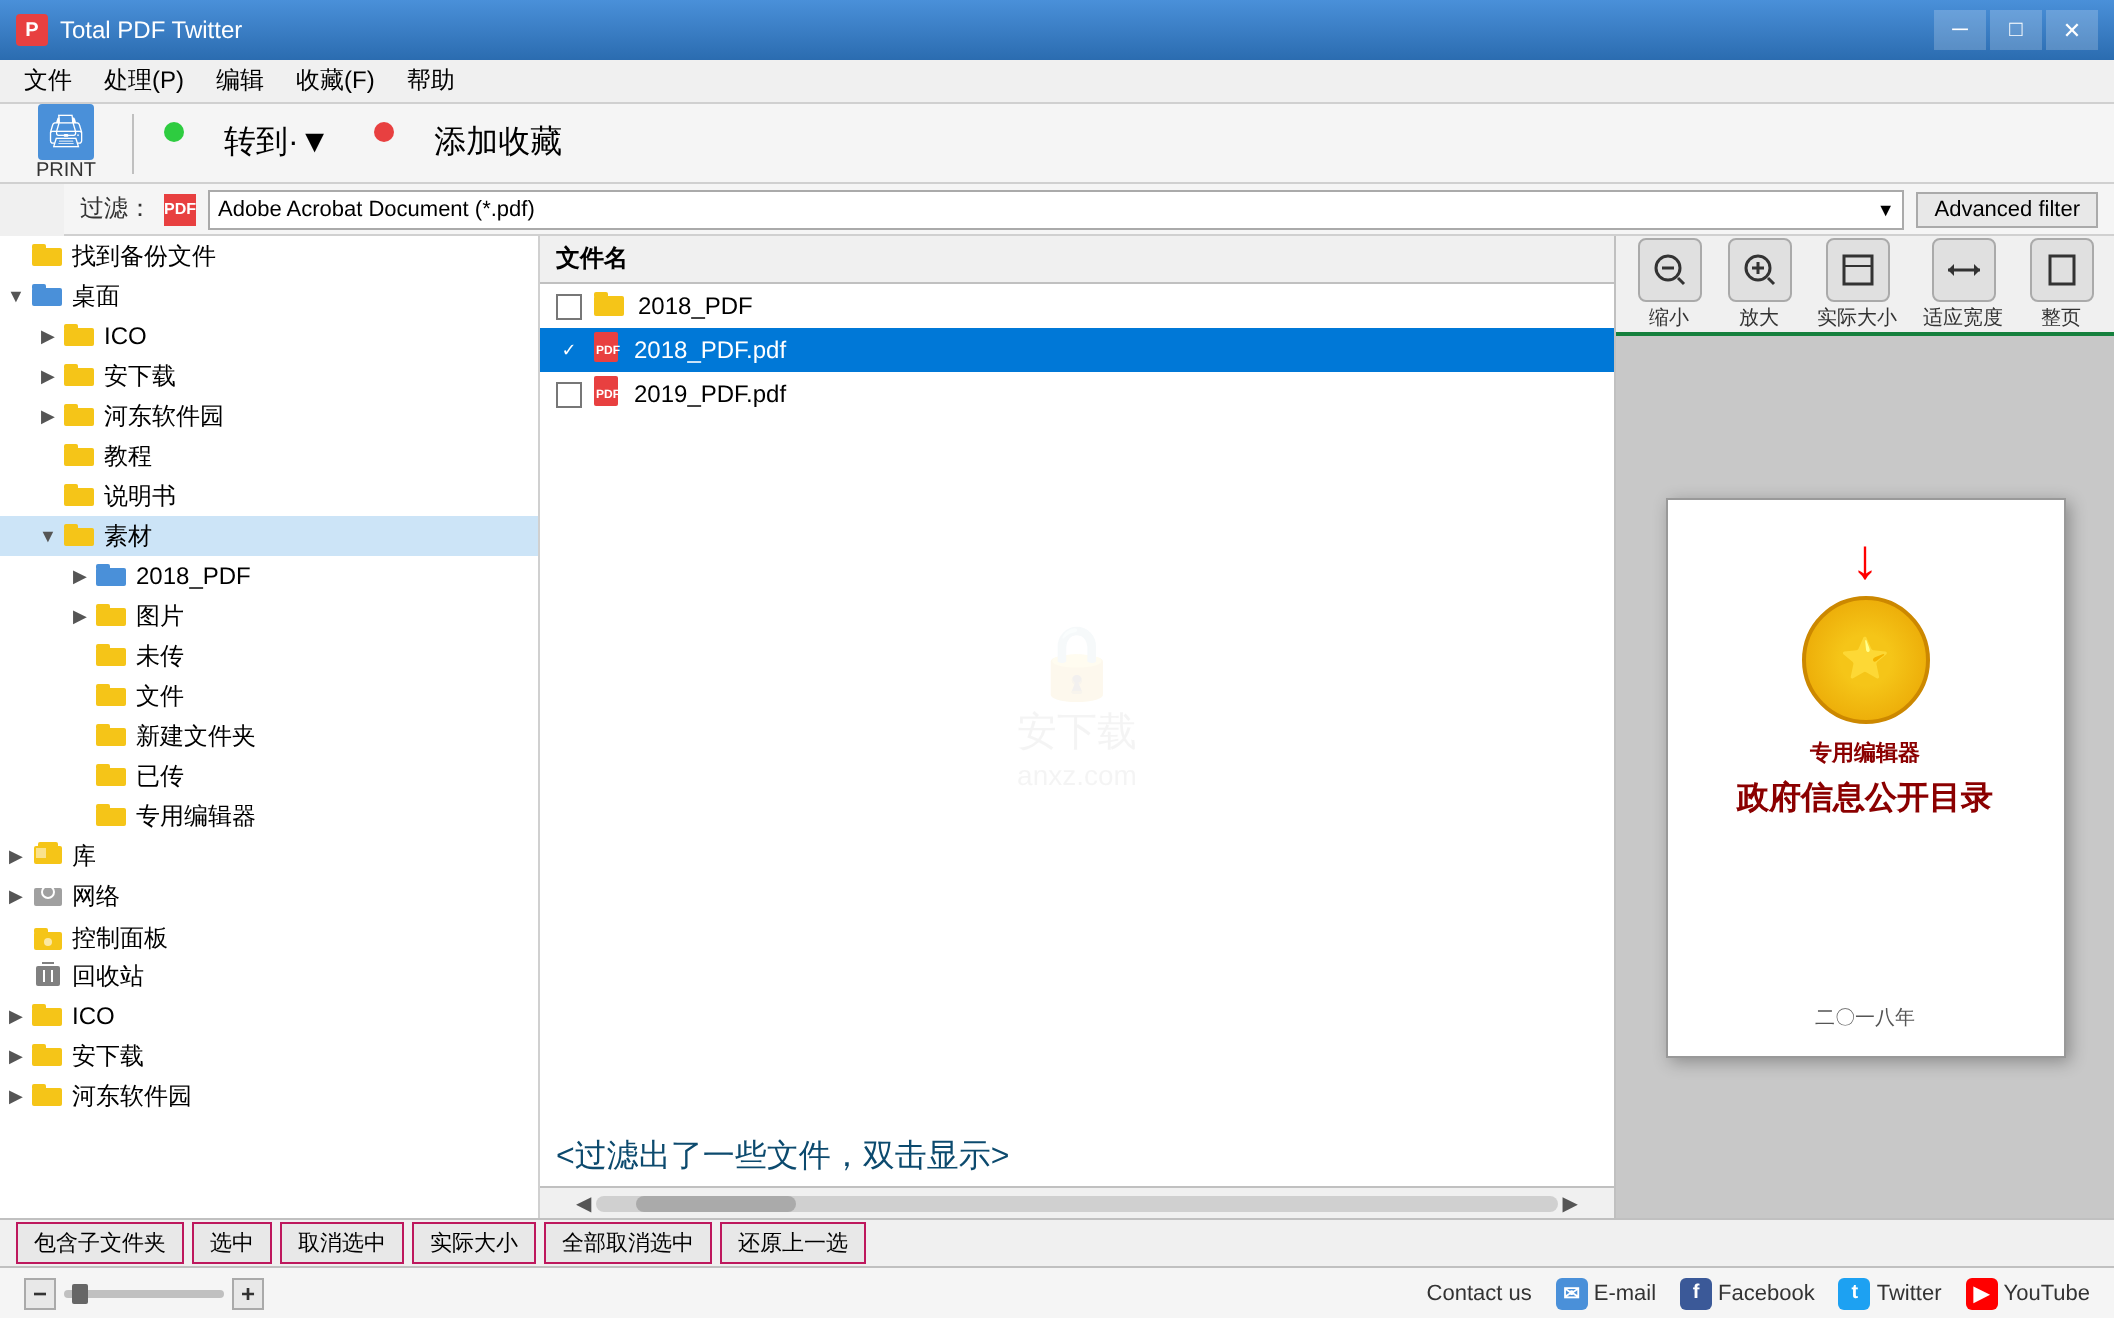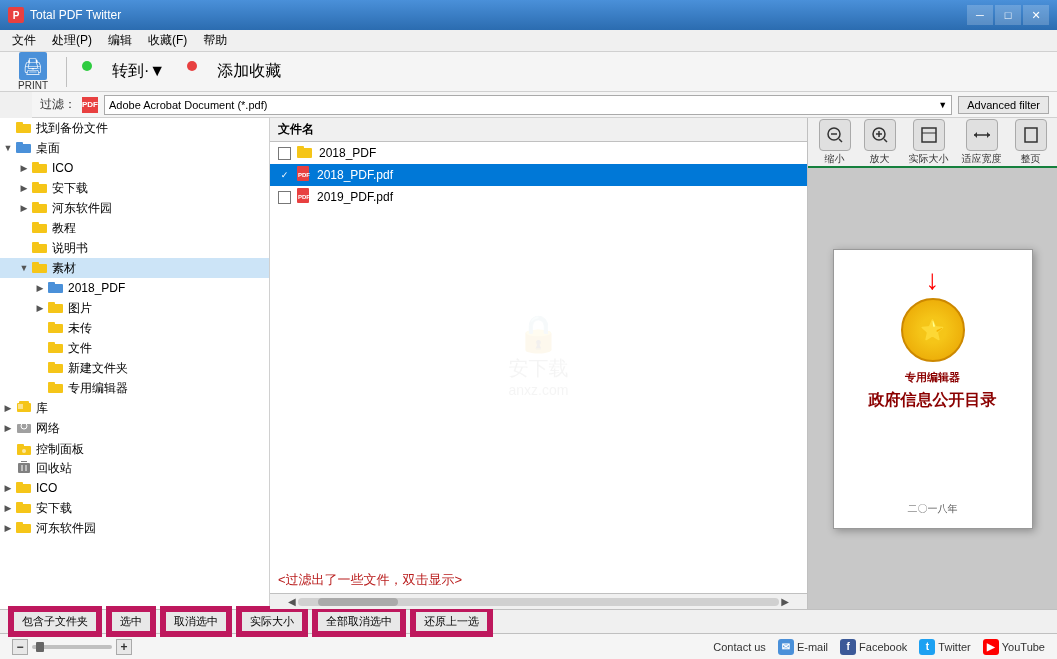--- a/index.html
+++ b/index.html
@@ -196,22 +196,22 @@
       top: 50%; left: 50%;
       transform: translate(-50%, -50%);
       opacity: 0.15;
       font-size: 48px;
       color: #888;
       text-align: center;
       pointer-events: none;
       white-space: nowrap;
     }
     .filter-notice {
-      font-size: 13px;
-      color: #b91c1c;
+      font-size: 16px;
+      color: #0c4a6e;
       padding: 4px 8px;
     }
 
     
     .hscroll-bar {
       height: 16px;
       background: #f0f0f0;
       border-top: 1px solid #c0c0c0;
       display: flex;
       align-items: center;
@@ -313,21 +313,21 @@
       background: #f0f0f0;
       border-top: 1px solid #c0c0c0;
       display: flex;
       align-items: center;
       padding: 0 8px;
       gap: 4px;
     }
     .action-btn {
       padding: 2px 8px;
       background: #e8e8e8;
-      border: 6px solid #be185d;
+      border: 1px solid #be185d;
       font-size: 11px;
       cursor: pointer;
       white-space: nowrap;
     }
 
     
     .status-bar {
       height: 26px;
       background: #f5f5f5;
       border-top: 1px solid #c0c0c0;
@@ -536,20 +536,28 @@
           </svg></div>
         <span class="tree-label">文件</span>
       </div>
       <div class="tree-item" style="padding-left: 34px;">
         <div class="tree-arrow"></div>
         <div style="position: relative; width: 16px; height: 14px; margin: 0px 2px;"><svg width="16" height="12" viewBox="0 0 16 12">
             <rect x="0" y="3" width="15" height="9" rx="1" fill="#f5c518"></rect>
             <rect x="0" y="1" width="7" height="3" rx="1" fill="#f5c518"></rect>
           </svg></div>
         <span class="tree-label">新建文件夹</span>
+      </div>
+      <div class="tree-item" style="padding-left: 34px;">
+        <div class="tree-arrow"></div>
+        <div style="position: relative; width: 16px; height: 14px; margin: 0px 2px;"><svg width="16" height="12" viewBox="0 0 16 12">
+            <rect x="0" y="3" width="15" height="9" rx="1" fill="#f5c518"></rect>
+            <rect x="0" y="1" width="7" height="3" rx="1" fill="#f5c518"></rect>
+          </svg></div>
+        <span class="tree-label">已传</span>
       </div>
       <div class="tree-item" style="padding-left: 34px;">
         <div class="tree-arrow"></div>
         <div style="position: relative; width: 16px; height: 14px; margin: 0px 2px;"><svg width="16" height="12" viewBox="0 0 16 12">
             <rect x="0" y="3" width="15" height="9" rx="1" fill="#f5c518"></rect>
             <rect x="0" y="1" width="7" height="3" rx="1" fill="#f5c518"></rect>
           </svg></div>
         <span class="tree-label">专用编辑器</span>
       </div>
       <div class="tree-item" style="padding-left: 2px;">

